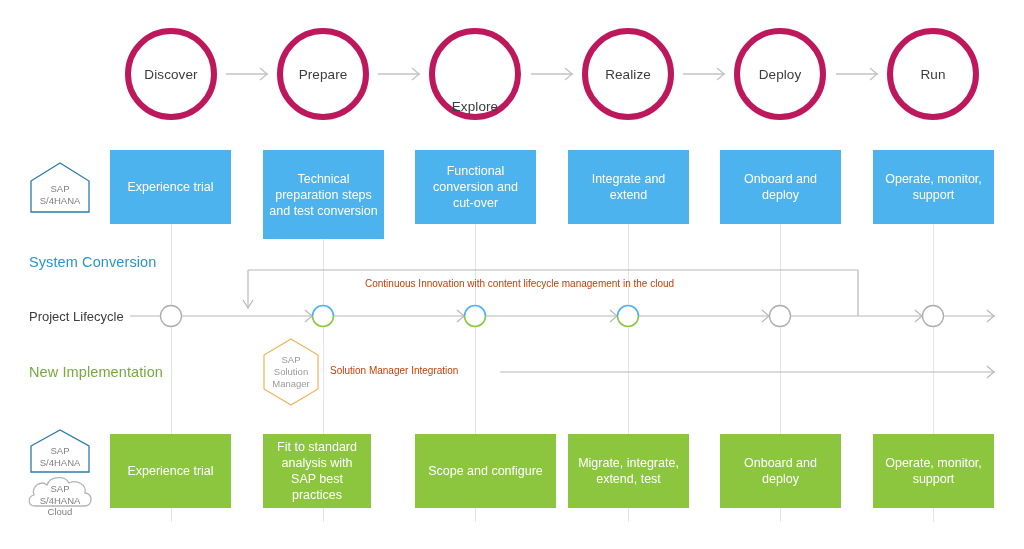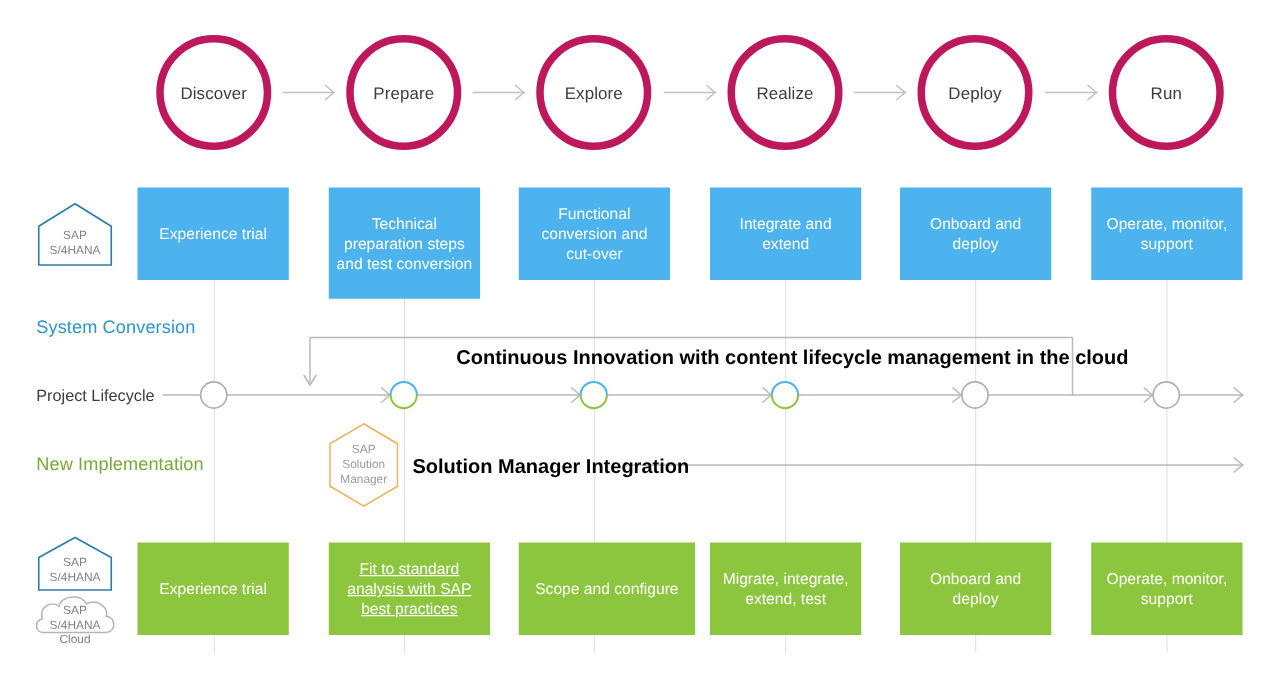--- a/index.html
+++ b/index.html
@@ -72,24 +72,23 @@
   .plain-label {
     position: absolute;
     font-size: 13px;
     color: #3c3c3c;
     white-space: nowrap;
   }
 
   
   .annot {
     position: absolute;
-    font-size: 16px;
-    color: #000000;
+    font-size: 10px;
+    color: #c2410c;
     white-space: nowrap;
-    font-weight: bold;
   }
 
   
   .logo-wrap {
     position: absolute;
     display: flex;
     align-items: center;
     justify-content: center;
   }
   .logo-text {
@@ -177,21 +176,21 @@
       <circle cx="933" cy="316" r="10.5" stroke="#adadad" stroke-width="1.3"></circle>
     </g>
   </svg>
 
   <div class="phase-circle" style="left:125px;top:28px;">
     <span>Discover</span>
   </div>
   <div class="phase-circle" style="left:277px;top:28px;">
     <span>Prepare</span>
   </div>
-  <div class="phase-circle" style="left:429px;top:28px;">
+  <div class="phase-circle" style="left:429px;top:28px;align-items:flex-end;">
     <span>Explore</span>
   </div>
   <div class="phase-circle" style="left:582px;top:28px;">
     <span>Realize</span>
   </div>
   <div class="phase-circle" style="left:734px;top:28px;">
     <span>Deploy</span>
   </div>
   <div class="phase-circle" style="left:887px;top:28px;">
     <span>Run</span>
@@ -276,21 +275,21 @@
                C68 22 68 33 60 34 Z" fill="#ffffff" stroke="#b5b5b5" stroke-width="1.3"></path>
     </svg>
     <div class="logo-text" style="left:0;top:11px;width:70px;">SAP
 S/4HANA</div>
     <div class="logo-text" style="left:0;top:34px;width:70px;">Cloud</div>
   </div>
 
   <div class="chev-box green" style="left:110px;top:434px;width:121px;height:74px;">
     <span>Experience trial</span>
   </div>
-  <div class="chev-box green" style="left:263px;top:434px;width:129px;height:74px;text-decoration:underline;">
+  <div class="chev-box green" style="left:263px;top:434px;width:108px;height:74px;">
     <span>Fit to standard analysis with SAP best practices</span>
   </div>
   <div class="chev-box green" style="left:415px;top:434px;width:141px;height:74px;">
     <span>Scope and configure</span>
   </div>
   <div class="chev-box green" style="left:568px;top:434px;width:121px;height:74px;">
     <span>Migrate, integrate, extend, test</span>
   </div>
   <div class="chev-box green" style="left:720px;top:434px;width:121px;height:74px;">
     <span>Onboard and deploy</span>

